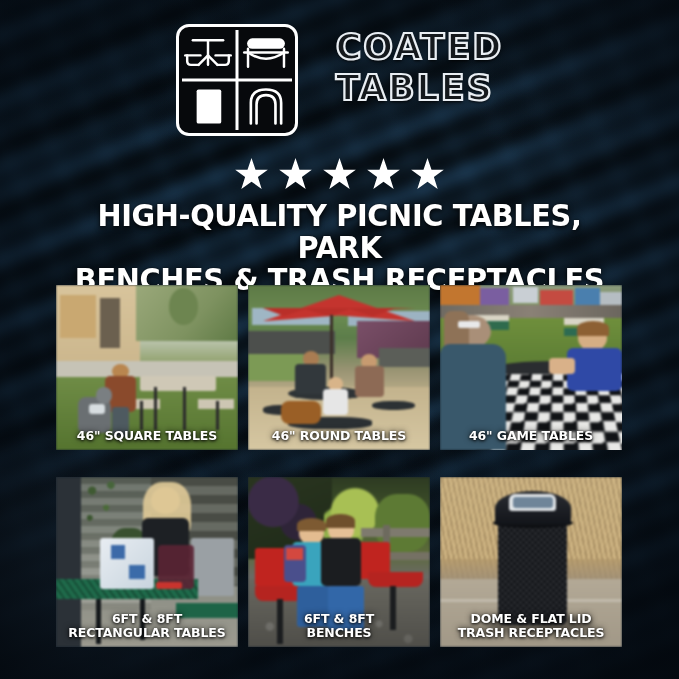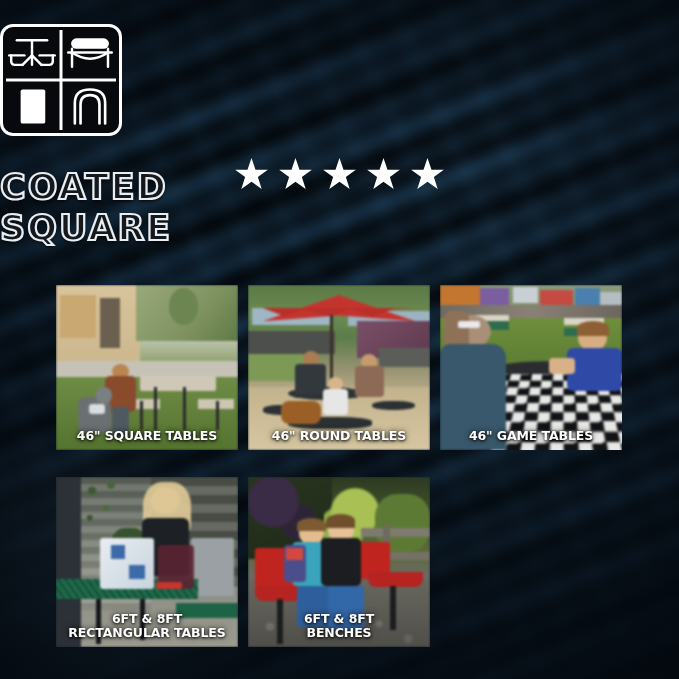--- a/index.html
+++ b/index.html
@@ -54,21 +54,21 @@
     position:absolute; inset:0;
     background:
       radial-gradient(ellipse at 50% 28%, rgba(0,0,0,0) 30%, rgba(4,10,17,.55) 75%, rgba(3,8,14,.85) 100%),
       linear-gradient(to bottom, rgba(4,10,16,.55) 0%, rgba(4,10,16,0) 22%, rgba(4,10,16,0) 60%, rgba(5,11,18,.7) 100%);
   }
 
   
   #content { position:absolute; inset:0; }
 
   
-  .logo-row { position:absolute; left:0; right:0; top:24px; display:flex; justify-content:center; align-items:flex-start; gap:28px;flex-direction:column; }
+  .logo-row { position:absolute; left:0; right:0; top:24px; display:flex; justify-content:center; align-items:flex-start; gap:38px; }
   .logo-mark { width:122px; height:112px; border:3px solid #ffffff; border-radius:13px; background:#07090c; position:relative; overflow:hidden; flex:0 0 auto; }
   .logo-mark .vline { position:absolute; left:50%; top:3px; bottom:3px; width:3px; background:#ffffff; transform:translateX(-50%); }
   .logo-mark .hline { position:absolute; top:50%; left:3px; right:3px; height:3px; background:#ffffff; transform:translateY(-50%); }
   .cellsvg { position:absolute; width:50%; height:50%; }
   .c-tl { left:0; top:0; } .c-tr { right:0; top:0; }
   .c-bl { left:0; bottom:0; } .c-br { right:0; bottom:0; }
 
   .logo-words { display:flex; flex-direction:column; align-items:flex-start; padding-top:3px; }
   .logo-words span {
     font-family:"DejaVu Sans", sans-serif;
@@ -165,32 +165,36 @@
           <path d="M14 46 L14 24 Q14 10 30 10 Q46 10 46 24 L46 46"></path>
           <path d="M20 46 L20 26 Q20 16 30 16 Q40 16 40 26 L40 46"></path>
         </g>
       </svg>
       <div class="vline"></div>
       <div class="hline"></div>
     </div>
 
     <div class="logo-words">
       <span>COATED</span>
-      <span>SQUARE</span>
+      <span>TABLES</span>
     </div>
   </div>
 
   <div class="stars">
     <span class="star"></span>
     <span class="star"></span>
     <span class="star"></span>
     <span class="star"></span>
     <span class="star"></span>
   </div>
 
+  <div class="headline">
+    <div>HIGH-QUALITY PICNIC TABLES, PARK</div>
+    <div>BENCHES &amp; TRASH RECEPTACLES</div>
+  </div>
 
   <div class="grid">
 
     <div class="tile">
       <div class="scene blurlite">
         <div style="position:absolute;inset:0;background:linear-gradient(to bottom,#cfd4cc 0%,#c7cfc4 22%,#b9c3ab 34%,#8fa06a 48%,#6d8a48 70%,#5a7a3c 100%)"></div>
         <div style="position:absolute;left:0;top:0;width:46%;height:52%;background:linear-gradient(to bottom,#d8c49c,#cbb68c)"></div>
         <div style="position:absolute;left:2%;top:6%;width:20%;height:26%;background:#c9a871"></div>
         <div style="position:absolute;left:24%;top:8%;width:11%;height:30%;background:#6b604f"></div>
         <div style="position:absolute;left:44%;top:0;width:56%;height:34%;background:linear-gradient(130deg,#9aa87a,#7e9260 60%,#5f7a45)"></div>
@@ -379,15 +383,45 @@
         <div style="position:absolute;left:43%;top:22%;width:16%;height:8%;background:#6f4f2c;border-radius:50% 50% 0 0"></div>
         <div style="position:absolute;left:40%;top:36%;width:22%;height:28%;background:#1b1d20;border-radius:5px"></div>
         <div style="position:absolute;left:44%;top:64%;width:20%;height:26%;background:#3267a8;border-radius:3px"></div>
       </div>
       <div class="cap">
         <span>6FT &amp; 8FT</span>
         <span class="l2">BENCHES</span>
       </div>
     </div>
 
+    <div class="tile">
+      <div class="scene blurlite">
+        <div style="position:absolute;inset:0;background:linear-gradient(to bottom,#cbb68d 0%,#c4ad82 40%,#b7a078 58%,#b2a48f 66%,#a79d8e 100%)"></div>
+
+        <div style="position:absolute;left:0;top:0;width:100%;height:62%;background:
+            repeating-linear-gradient(78deg, rgba(218,192,140,.85) 0 2px, rgba(160,132,86,.35) 2px 5px),
+            repeating-linear-gradient(104deg, rgba(206,178,126,.55) 0 2px, rgba(142,116,74,.3) 2px 6px)"></div>
+        <div style="position:absolute;left:0;top:48%;width:100%;height:12%;background:linear-gradient(to bottom,rgba(176,150,105,.7),rgba(158,142,118,.85))"></div>
+
+        <div style="position:absolute;left:0;top:60%;width:100%;height:40%;background:linear-gradient(to bottom,#b3a996,#a19887)"></div>
+        <div style="position:absolute;left:0;top:72%;width:100%;height:3px;background:rgba(255,255,255,.25)"></div>
+
+        <div style="position:absolute;left:26%;top:82%;width:58%;height:9%;background:rgba(0,0,0,.38);border-radius:50%;filter:blur(3px)"></div>
+
+        <div style="position:absolute;left:32%;top:27%;width:38%;height:60%;background:#14161a;border-radius:3px 3px 6px 6px"></div>
+        <div style="position:absolute;left:32%;top:27%;width:38%;height:60%;background:
+             repeating-conic-gradient(rgba(255,255,255,.16) 0% 25%, rgba(0,0,0,0) 0% 50%) 0 0/6px 6px;
+             border-radius:3px 3px 6px 6px;opacity:.55"></div>
+
+        <div style="position:absolute;left:29%;top:24%;width:44%;height:6%;background:#0d0f12;border-radius:50%"></div>
+
+        <div style="position:absolute;left:30%;top:8%;width:42%;height:20%;background:linear-gradient(to bottom,#2a2d33,#121419);border-radius:50% 50% 10% 10%"></div>
+        <div style="position:absolute;left:38%;top:10%;width:26%;height:10%;background:#e2e6e9;border-radius:6px 6px 3px 3px"></div>
+        <div style="position:absolute;left:40%;top:12%;width:22%;height:6%;background:#6f8599;border-radius:3px"></div>
+      </div>
+      <div class="cap">
+        <span>DOME &amp; FLAT LID</span>
+        <span class="l2">TRASH RECEPTACLES</span>
+      </div>
+    </div>
 
   </div>
 </div>
 
 </body></html>

